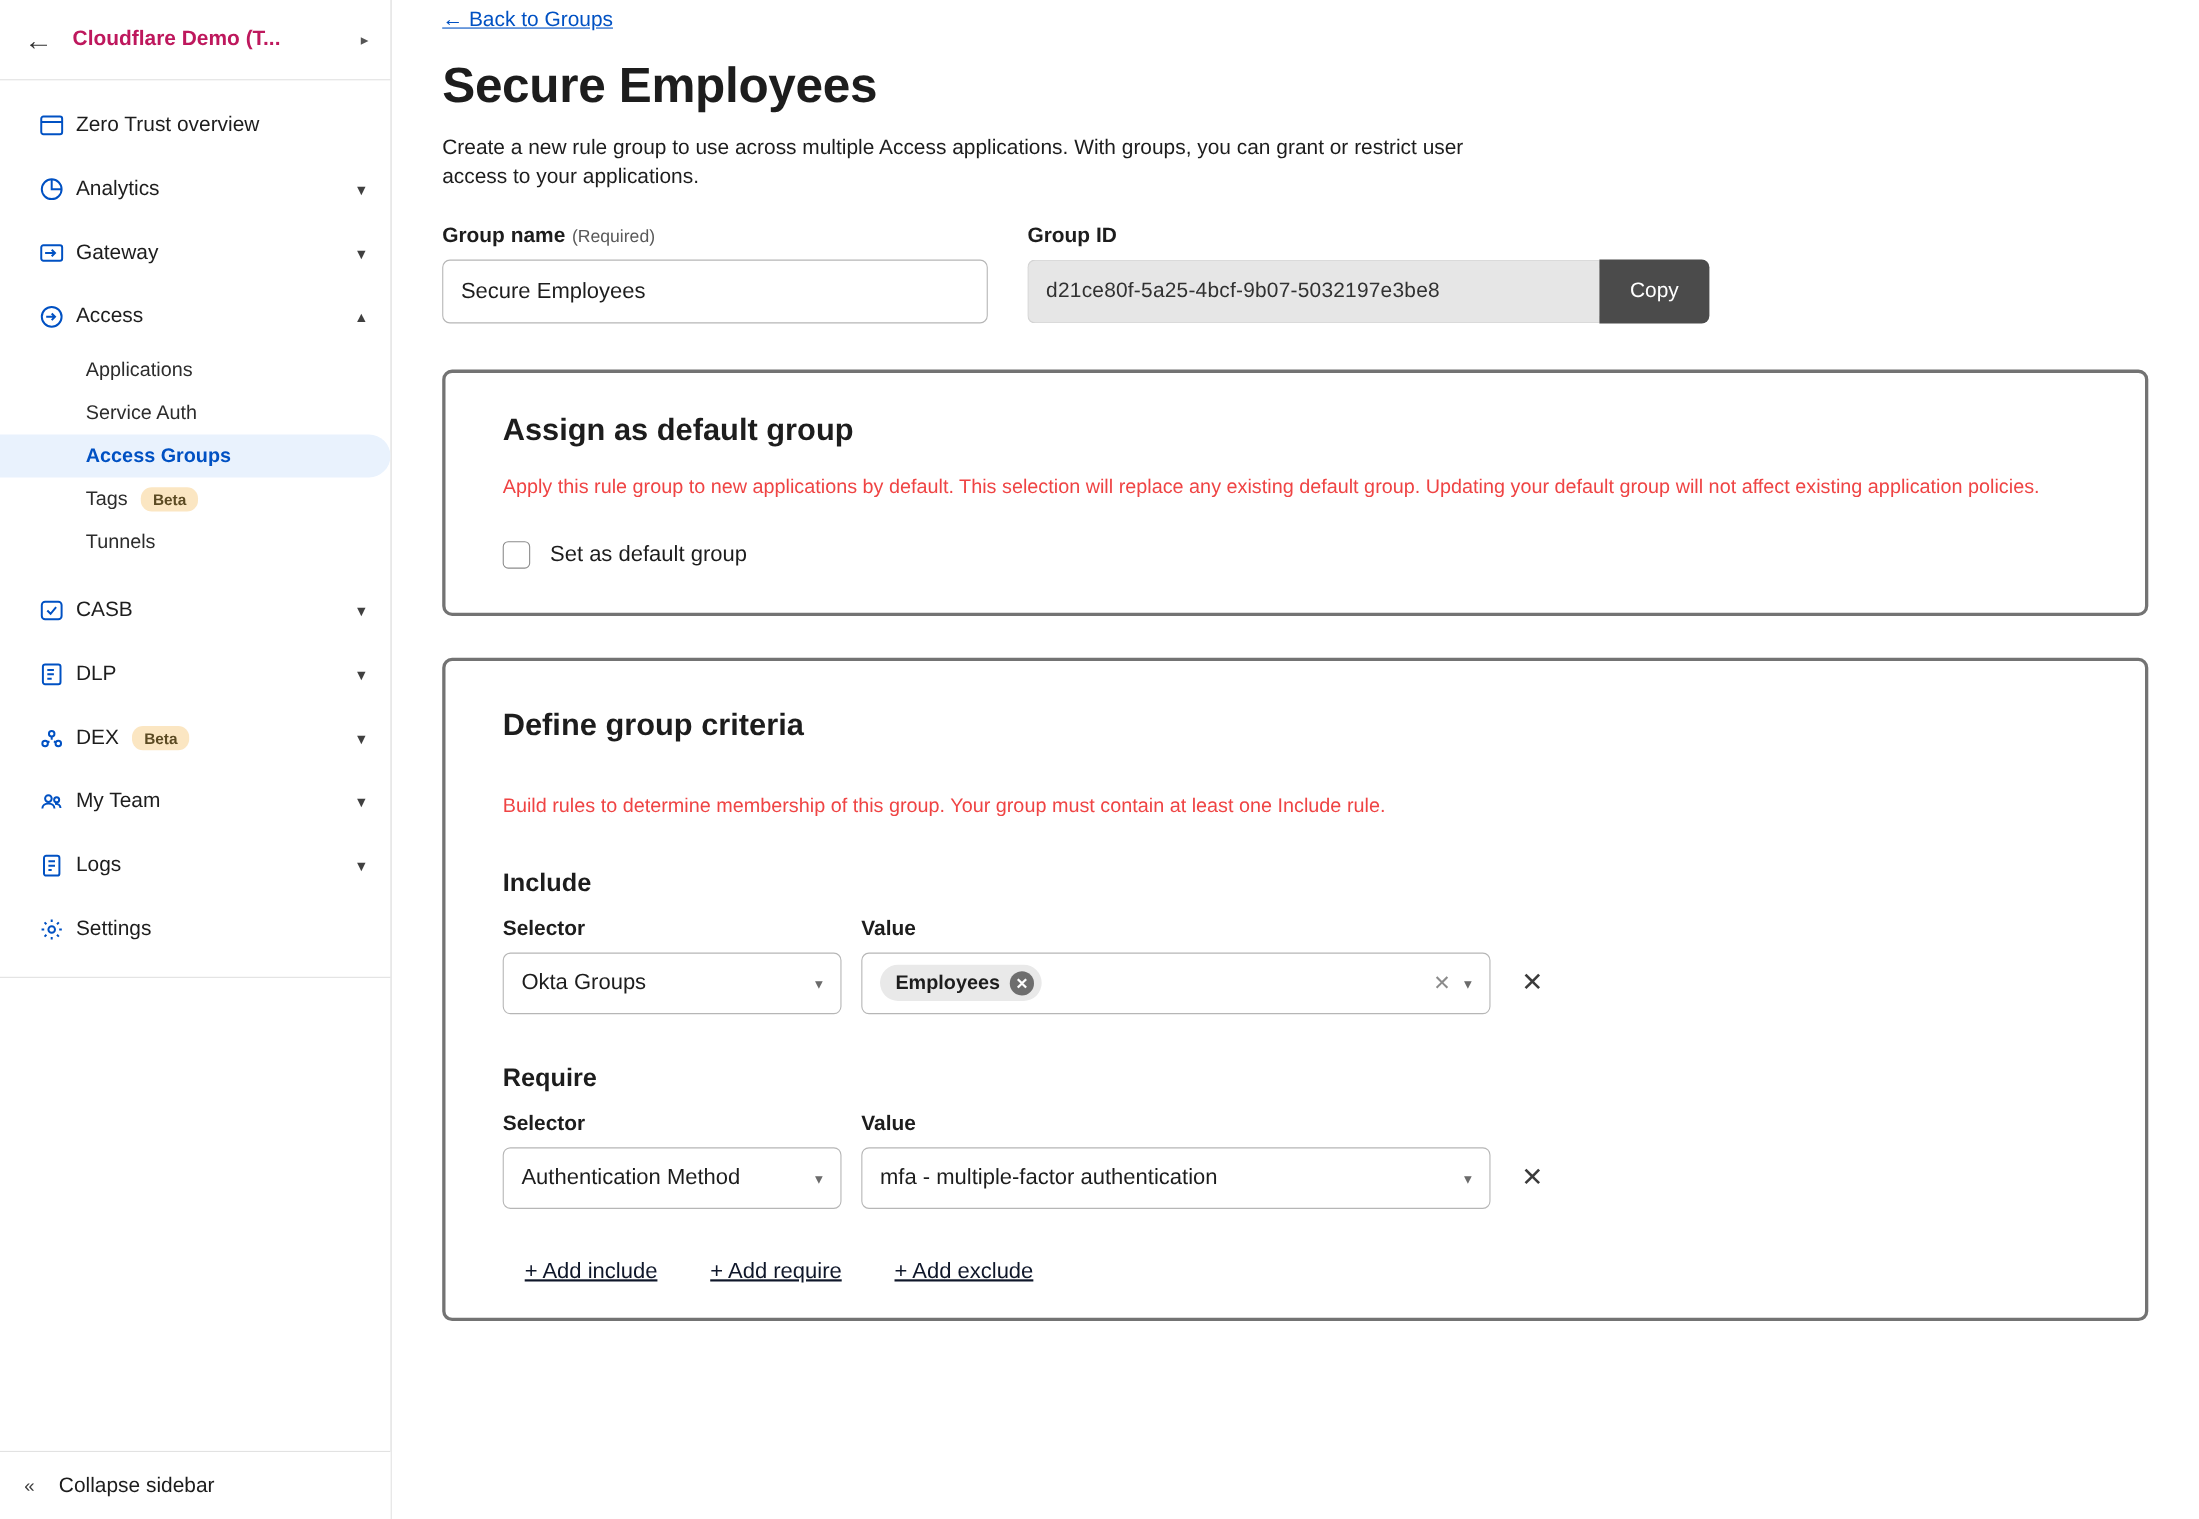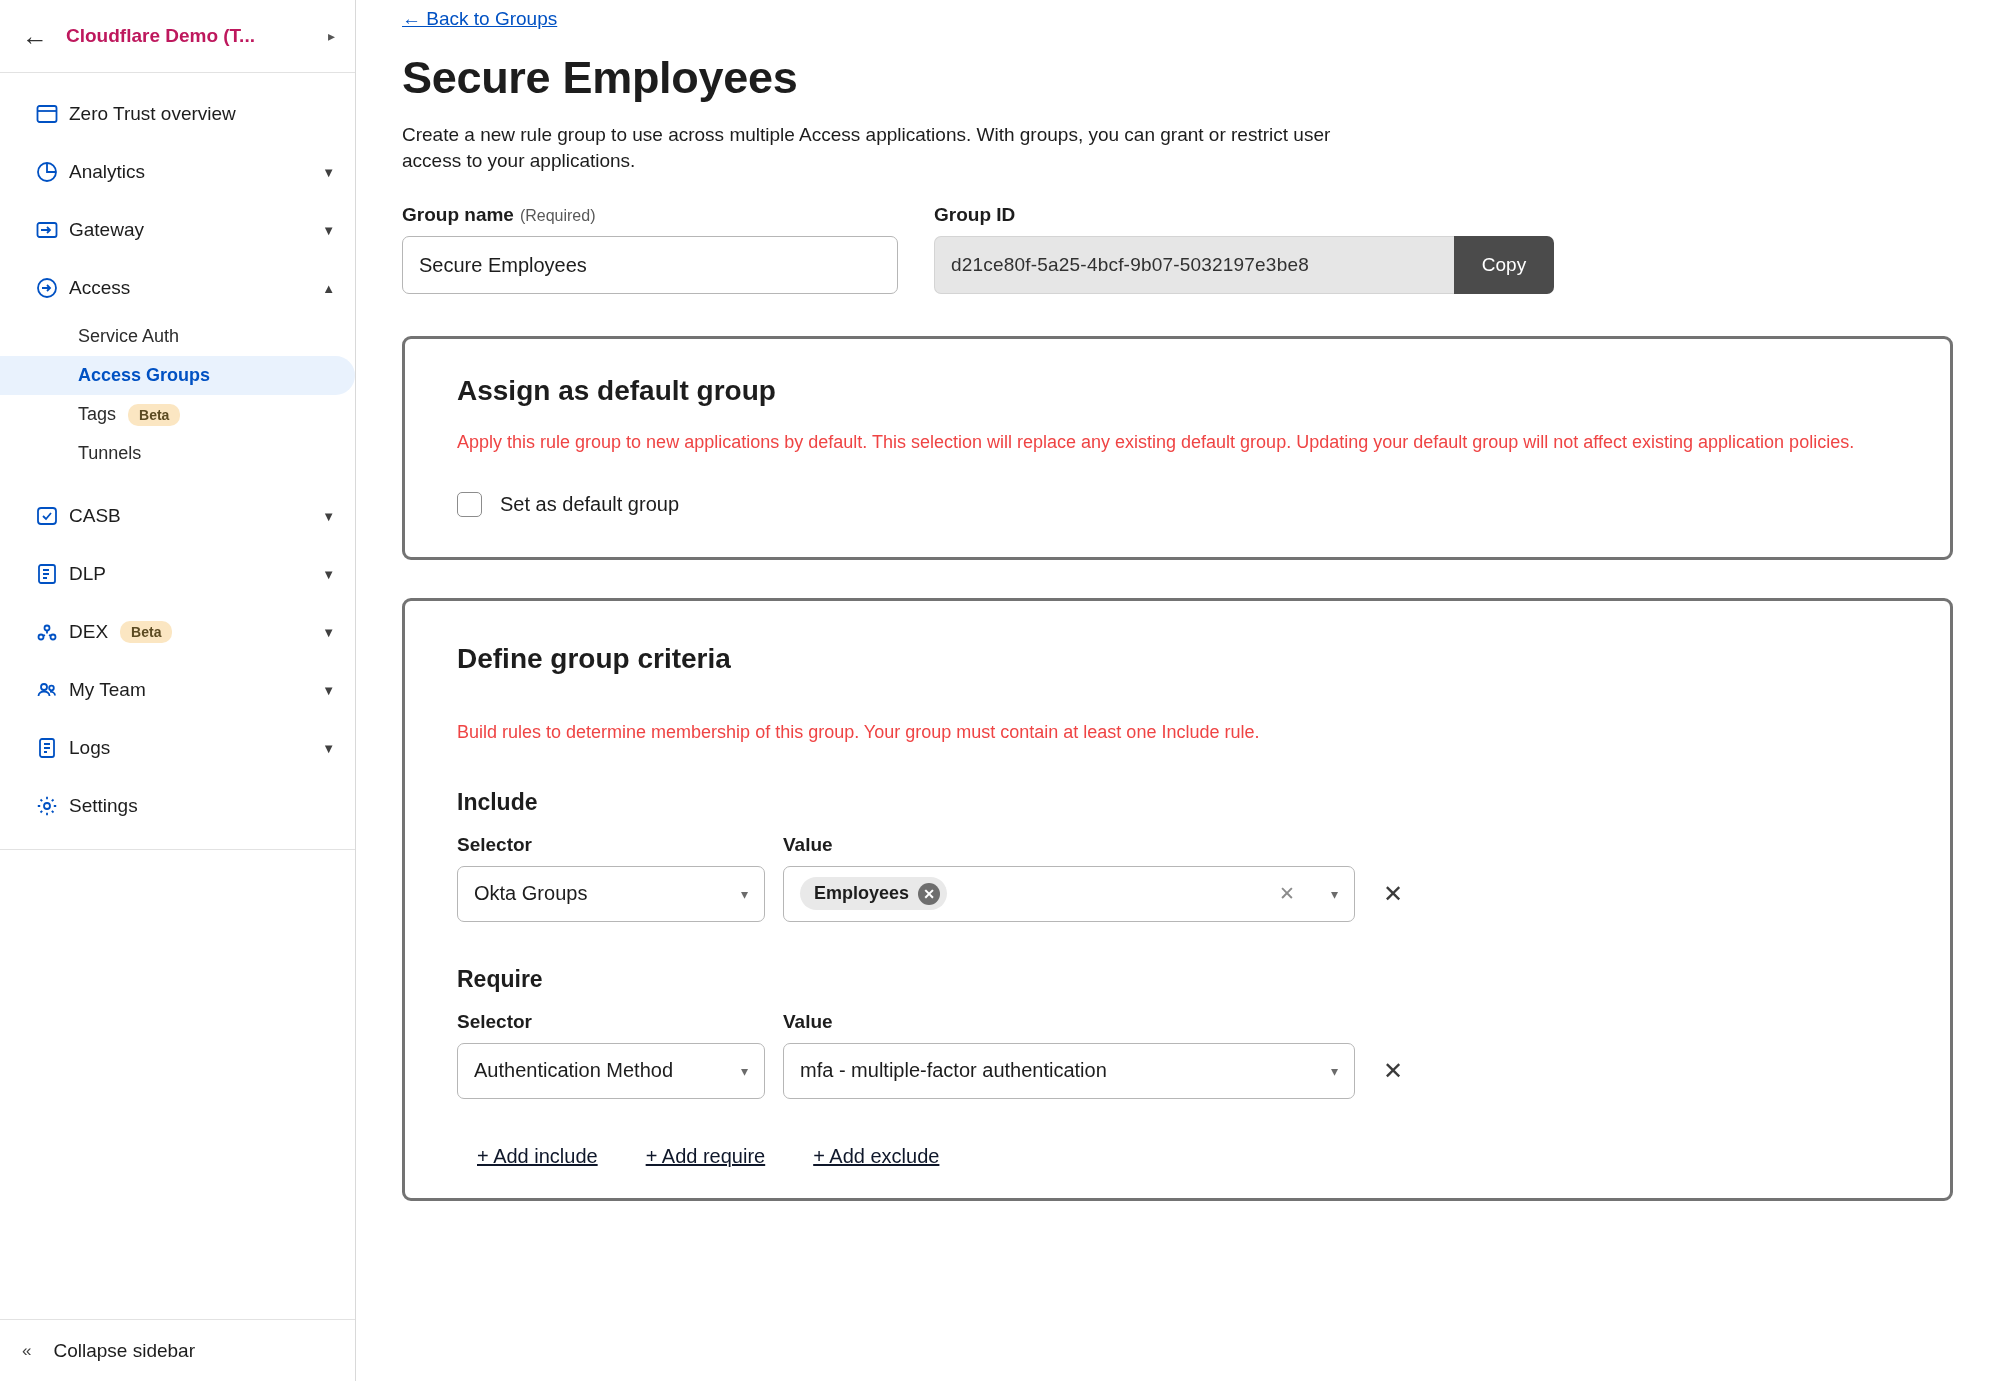--- a/index.html
+++ b/index.html
@@ -210,21 +210,20 @@
   .select {
     height: 56px;
     border: 1px solid #b6b6b6;
     border-radius: 7px;
     background: #fff;
     display: flex; align-items: center;
     padding: 0 16px;
     font-size: 20px;
     position: relative;
     cursor: pointer;
-    gap: 24px;
   }
   .select .caret {
     margin-left: auto; color: #6b6b6b; font-size: 14px;
   }
   .sel-selector { width: 308px; }
   .sel-value { width: 572px; }
   .token {
     display: inline-flex; align-items: center; gap: 9px;
     background: #e9e9e9;
     border-radius: 17px;
@@ -304,20 +303,23 @@
           <svg width="24" height="24" viewBox="0 0 24 24" fill="none" stroke="#0051c3" stroke-width="1.8">
               <circle cx="12" cy="12" r="9"></circle>
               <path d="M7 12h8M12 9l3 3-3 3"></path>
             </svg>
         </span>
         <span class="nav-label">Access</span>
         <span class="nav-caret">▲</span>
       </div>
 
       <div class="sub-item">
+        <span>Applications</span>
+      </div>
+      <div class="sub-item">
         <span>Service Auth</span>
       </div>
       <div class="sub-item active">
         <span>Access Groups</span>
       </div>
       <div class="sub-item">
         <span>Tags</span>
         <span class="badge">Beta</span>
       </div>
       <div class="sub-item">

